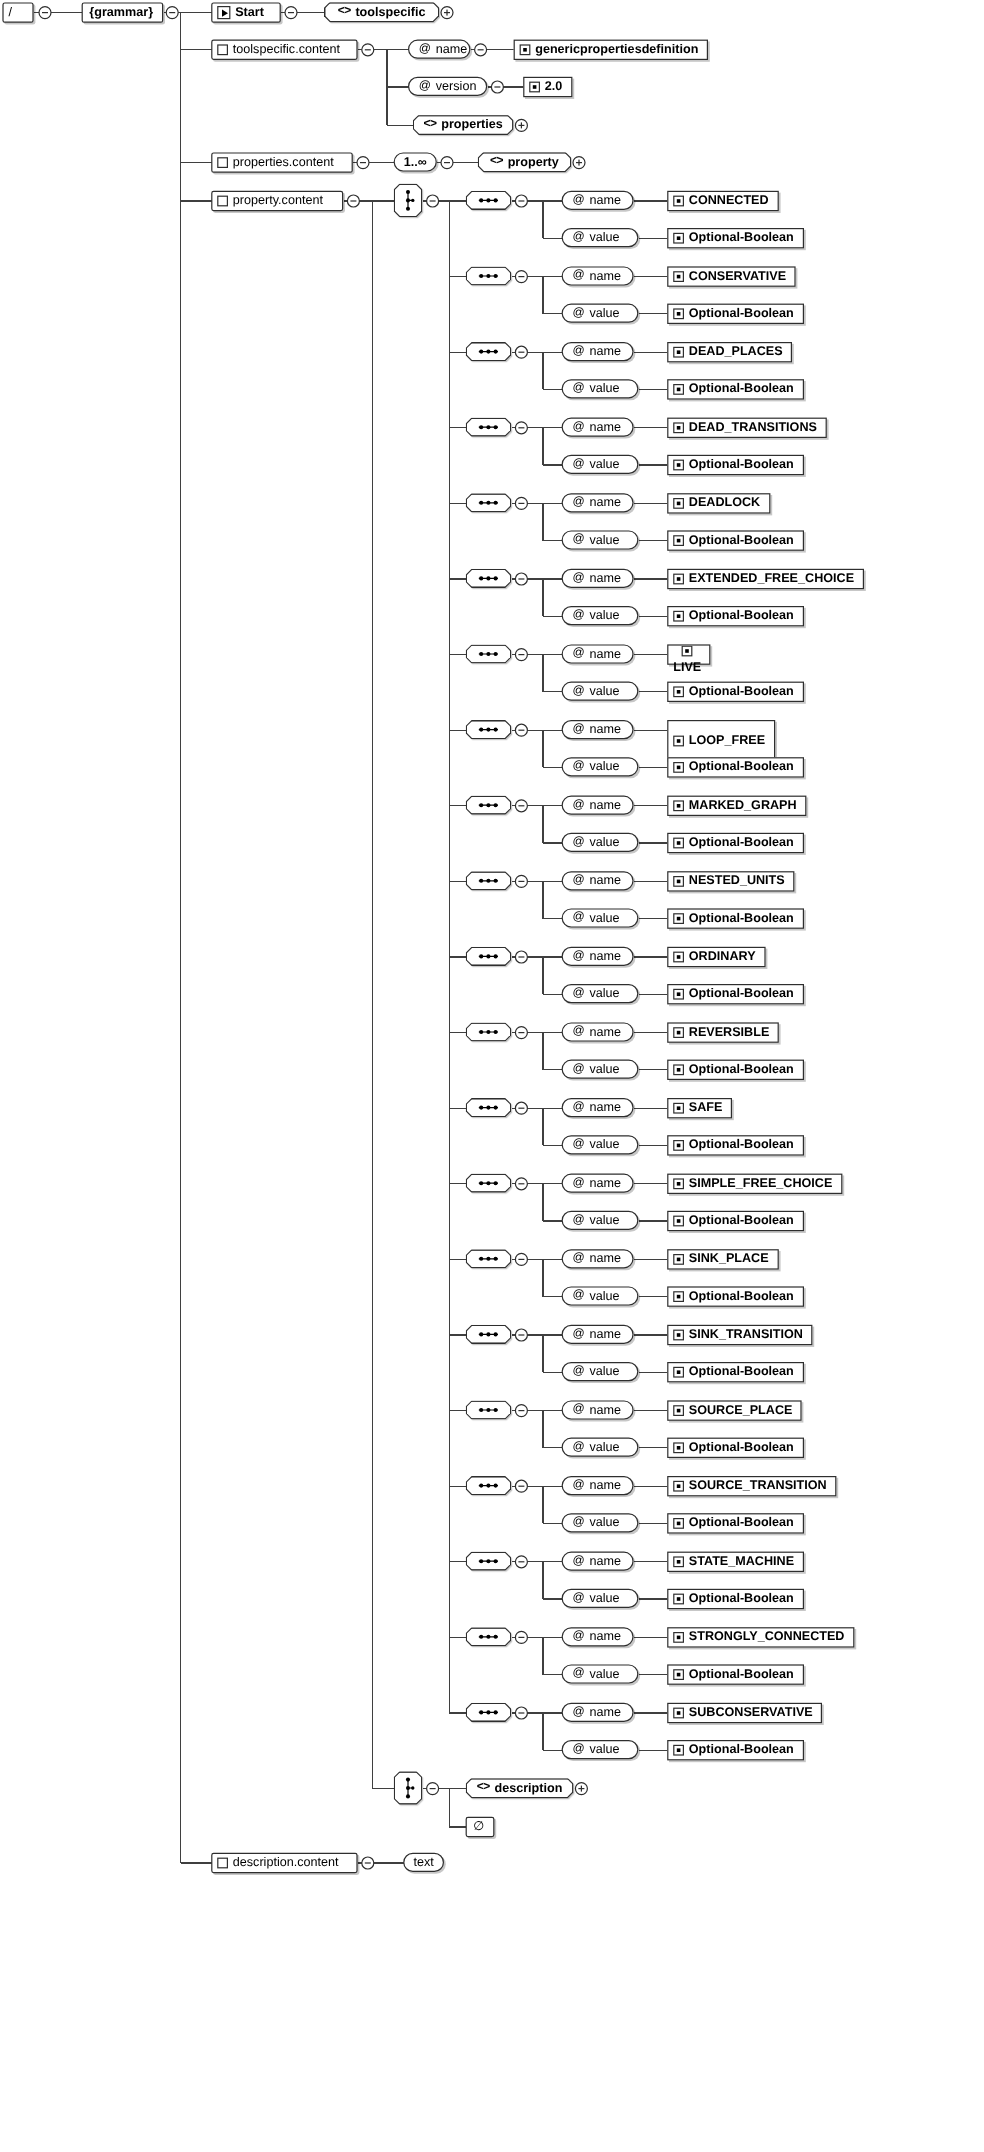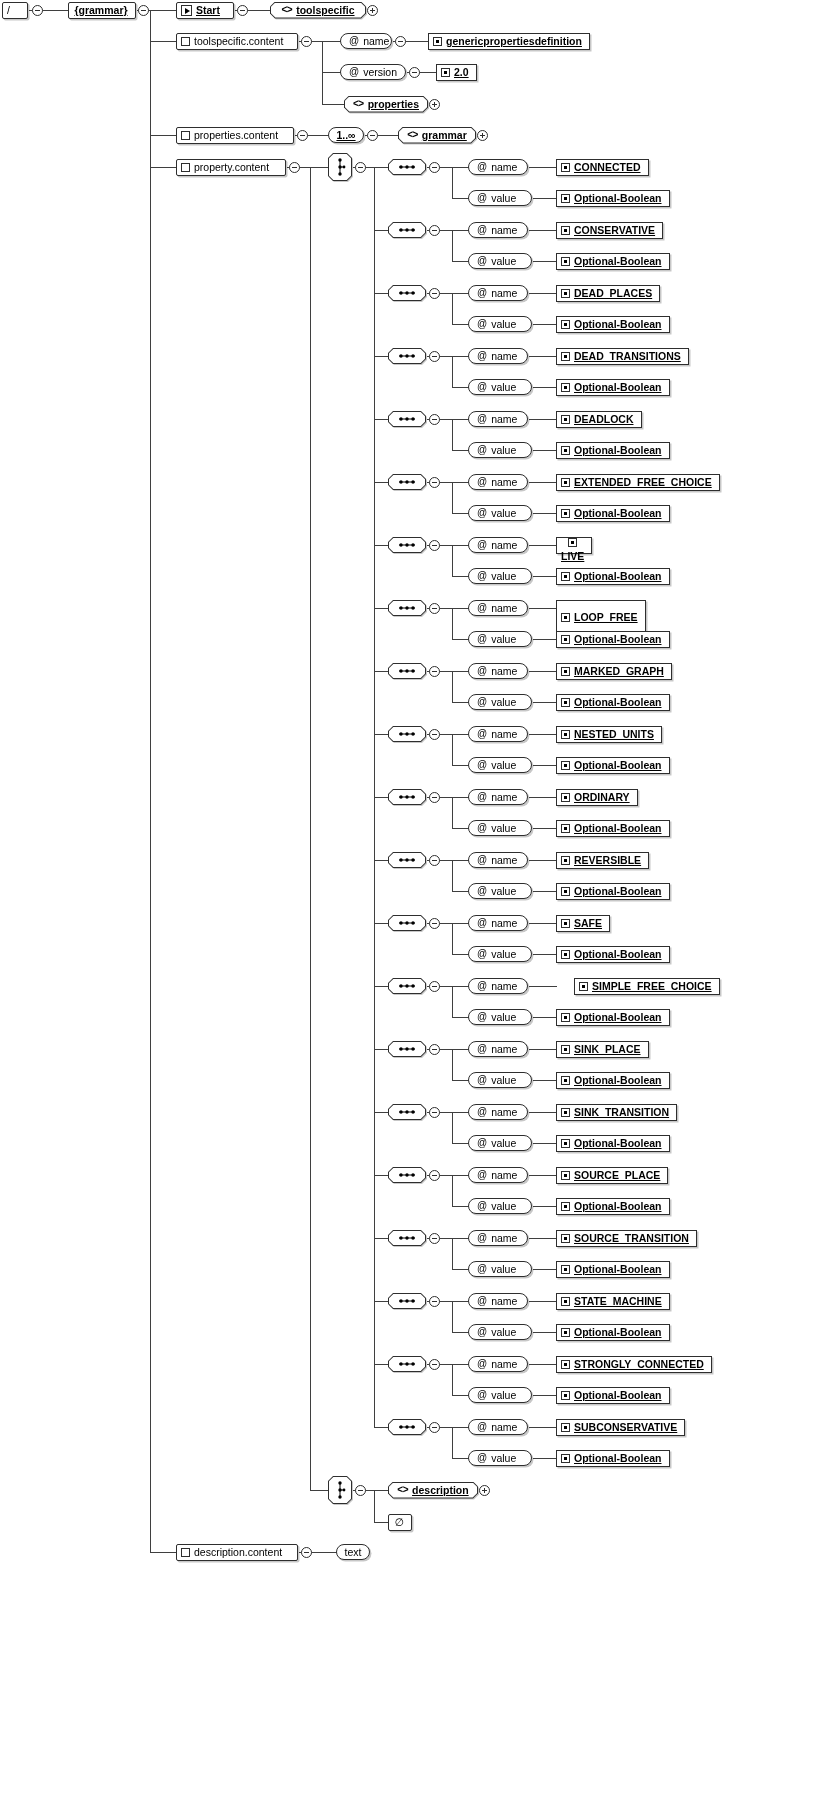--- a/index.html
+++ b/index.html
@@ -11,21 +11,21 @@
   .node { position:absolute; display:flex; align-items:center; gap:4px; }
   .nbox { border:1px solid #2e2e2e; background:#fff; border-radius:2px; padding:0 6px 0 4px;
           box-shadow:1.5px 1.5px 0 rgba(0,0,0,.22); }
   .vbox { border:1px solid #2e2e2e; background:#fff; padding:0 7px 0 4px;
           box-shadow:1.5px 1.5px 0 rgba(0,0,0,.22); white-space:nowrap; }
   .att  { border:1px solid #2e2e2e; background:#fff; border-radius:8px; padding:0 8px;
           box-shadow:1.5px 1.5px 0 rgba(0,0,0,.22); }
   .occ  { border:1px solid #2e2e2e; background:#fff; border-radius:8px; justify-content:center;
           box-shadow:1.5px 1.5px 0 rgba(0,0,0,.22); }
   .lbl  { font-size:10.5px; color:#000; white-space:nowrap; line-height:1; }
-  .b    { font-weight:bold;text-decoration:underline; }
+  .b    { font-weight:bold; }
   .at-ic { font-size:10px; color:#000; line-height:1; }
   .ang-ic { font-size:10px; font-weight:bold; letter-spacing:-0.5px; line-height:1; }
 
   .def-ic { width:9px; height:9px; border:1px solid #2e2e2e; background:#fff; flex:none; }
   .val-ic { width:9px; height:9px; border:1px solid #2e2e2e; background:#fff; flex:none; position:relative; }
   .val-ic::after { content:""; position:absolute; left:2px; top:2px; width:3px; height:3px; background:#000; }
   .start-ic { width:11px; height:11px; border:1px solid #2e2e2e; background:#fff; flex:none; position:relative; }
   .start-ic::after { content:""; position:absolute; left:3px; top:2px; border-left:5px solid #000;
                      border-top:3px solid transparent; border-bottom:3px solid transparent; }
 
@@ -257,21 +257,21 @@
     <div class="tgl" style="left: 296.5px; top: 129.5px;"></div>
     <div class="node occ" style="left: 328px; top: 127px; width: 36px; height: 16px;">
       <span class="lbl b">1..∞</span>
     </div>
     <div class="tgl" style="left: 366.5px; top: 129.5px;"></div>
     <div class="oct" style="left: 398px; top: 126.5px; width: 78px; height: 17px;">
       <div class="oct-bg"></div>
       <div class="oct-in"></div>
       <div class="oct-ct">
         <span class="ang-ic">&lt;&gt;</span>
-        <span class="lbl b">grammar</span>
+        <span class="lbl b">property</span>
       </div>
     </div>
     <div class="tgl plus" style="left: 476.5px; top: 129.5px;"></div>
     <div class="node nbox" style="left: 176px; top: 158.5px; width: 110px; height: 17px;">
       <div class="def-ic"></div>
       <span class="lbl">property.content</span>
     </div>
     <div class="tgl" style="left: 288.5px; top: 161.5px;"></div>
     <div class="oct" style="left: 328px; top: 153px; width: 24px; height: 28px;">
       <div class="oct-bg"></div>
@@ -675,21 +675,21 @@
           <circle cx="11" cy="4" r="1.7"></circle>
           <circle cx="17" cy="4" r="1.7"></circle>
         </svg>
       </div>
     </div>
     <div class="tgl" style="left: 428.5px; top: 980.5px;"></div>
     <div class="node att" style="left: 468px; top: 978px; width: 60px; height: 16px;">
       <span class="at-ic">@</span>
       <span class="lbl">name</span>
     </div>
-    <div class="node vbox" style="left: 556px; top: 977.5px; height: 17px; margin-left: 18px;">
+    <div class="node vbox" style="left: 556px; top: 977.5px; height: 17px;">
       <div class="val-ic"></div>
       <span class="lbl b">SIMPLE_FREE_CHOICE</span>
     </div>
     <div class="node att" style="left: 468px; top: 1009px; width: 64px; height: 16px;">
       <span class="at-ic">@</span>
       <span class="lbl">value</span>
     </div>
     <div class="node vbox" style="left: 556px; top: 1008.5px; height: 17px;">
       <div class="val-ic"></div>
       <span class="lbl b">Optional-Boolean</span>

